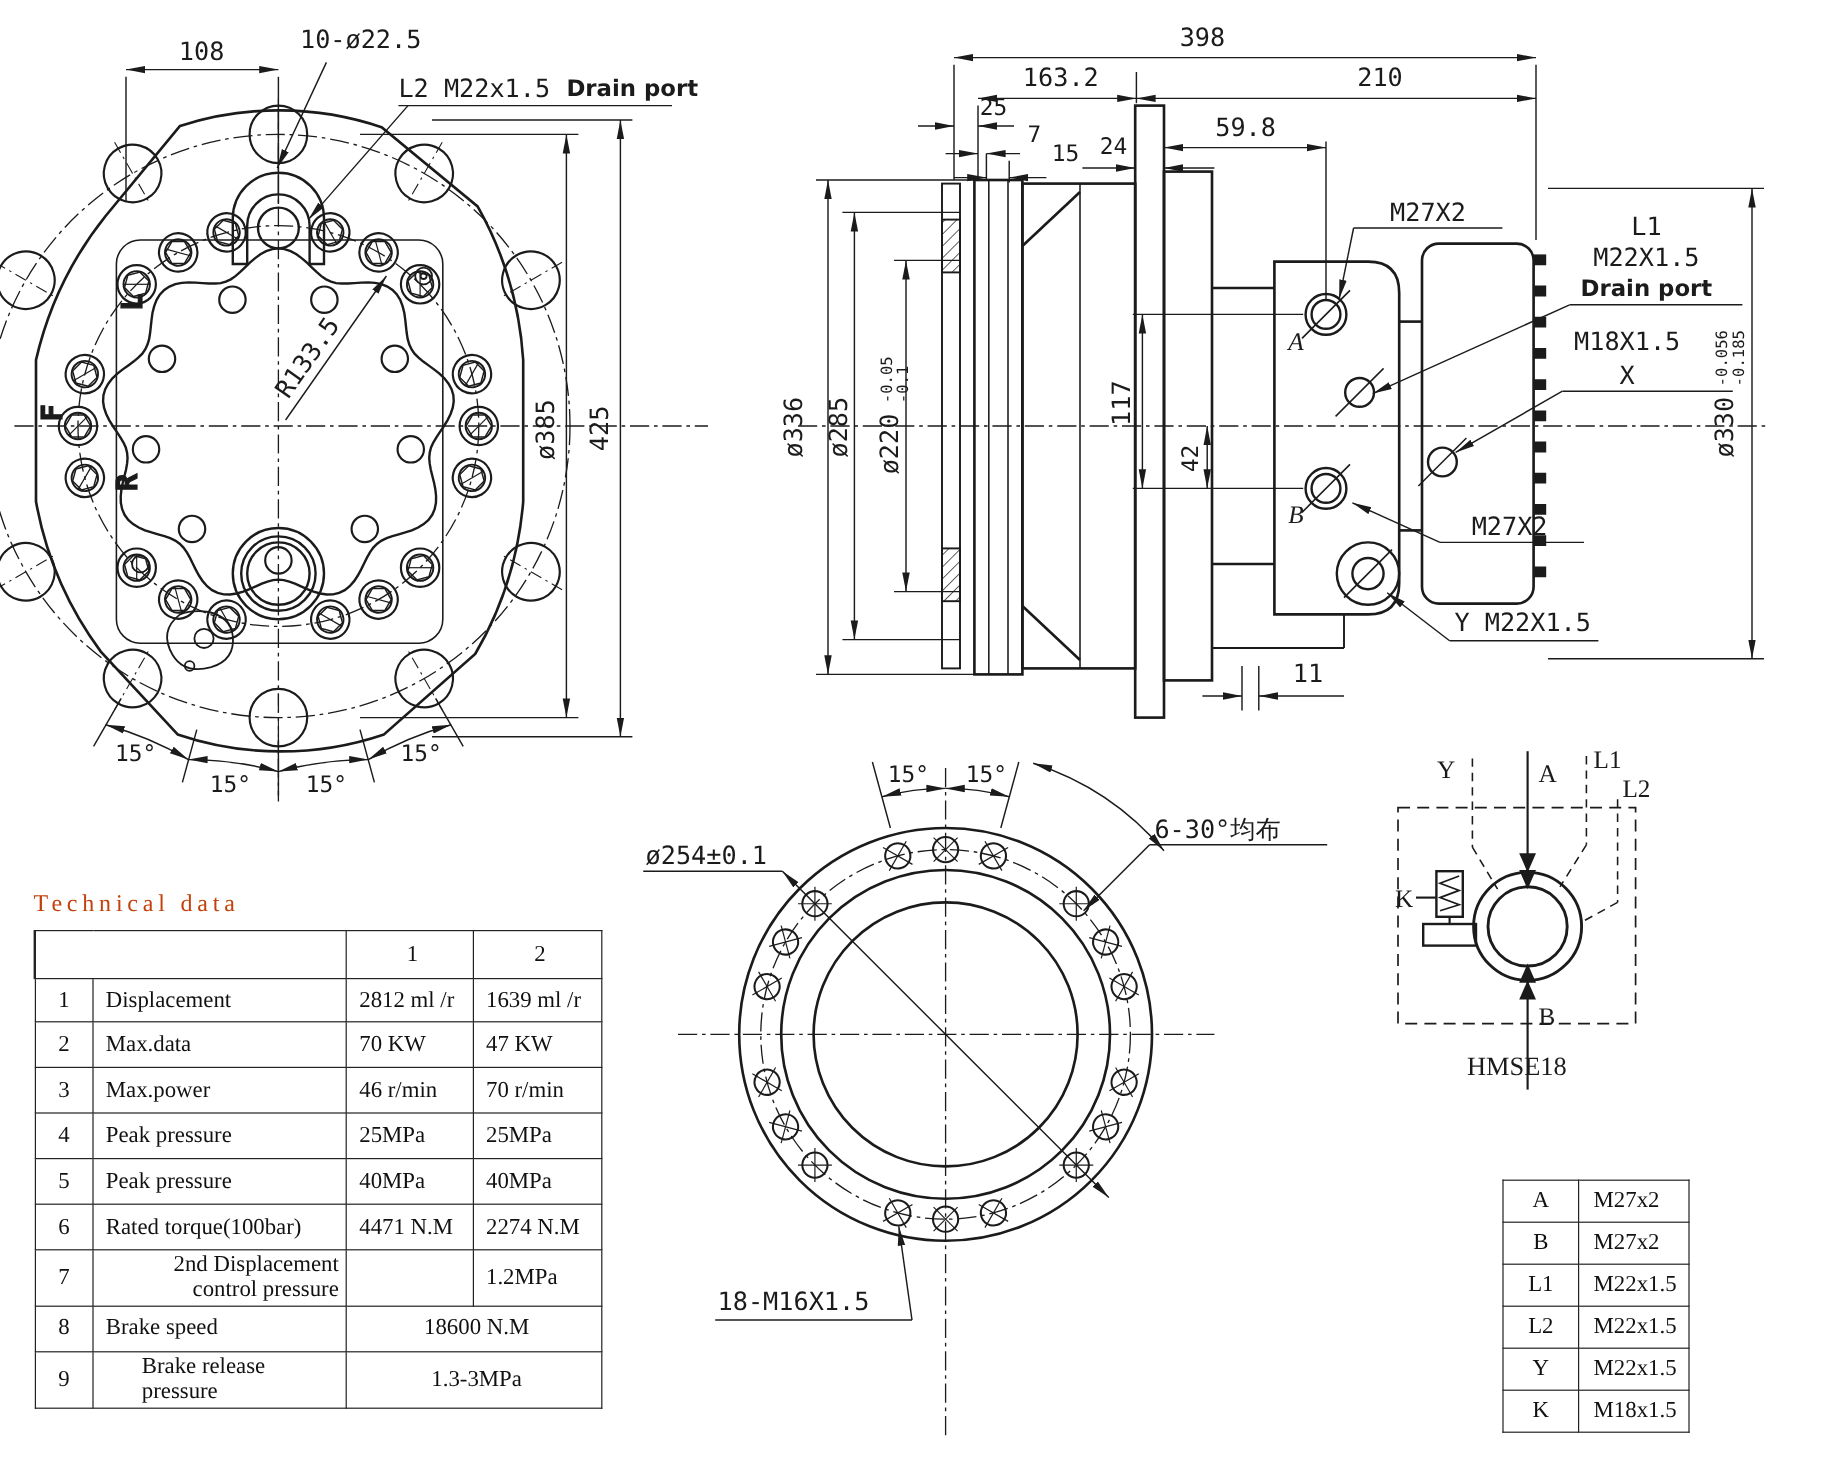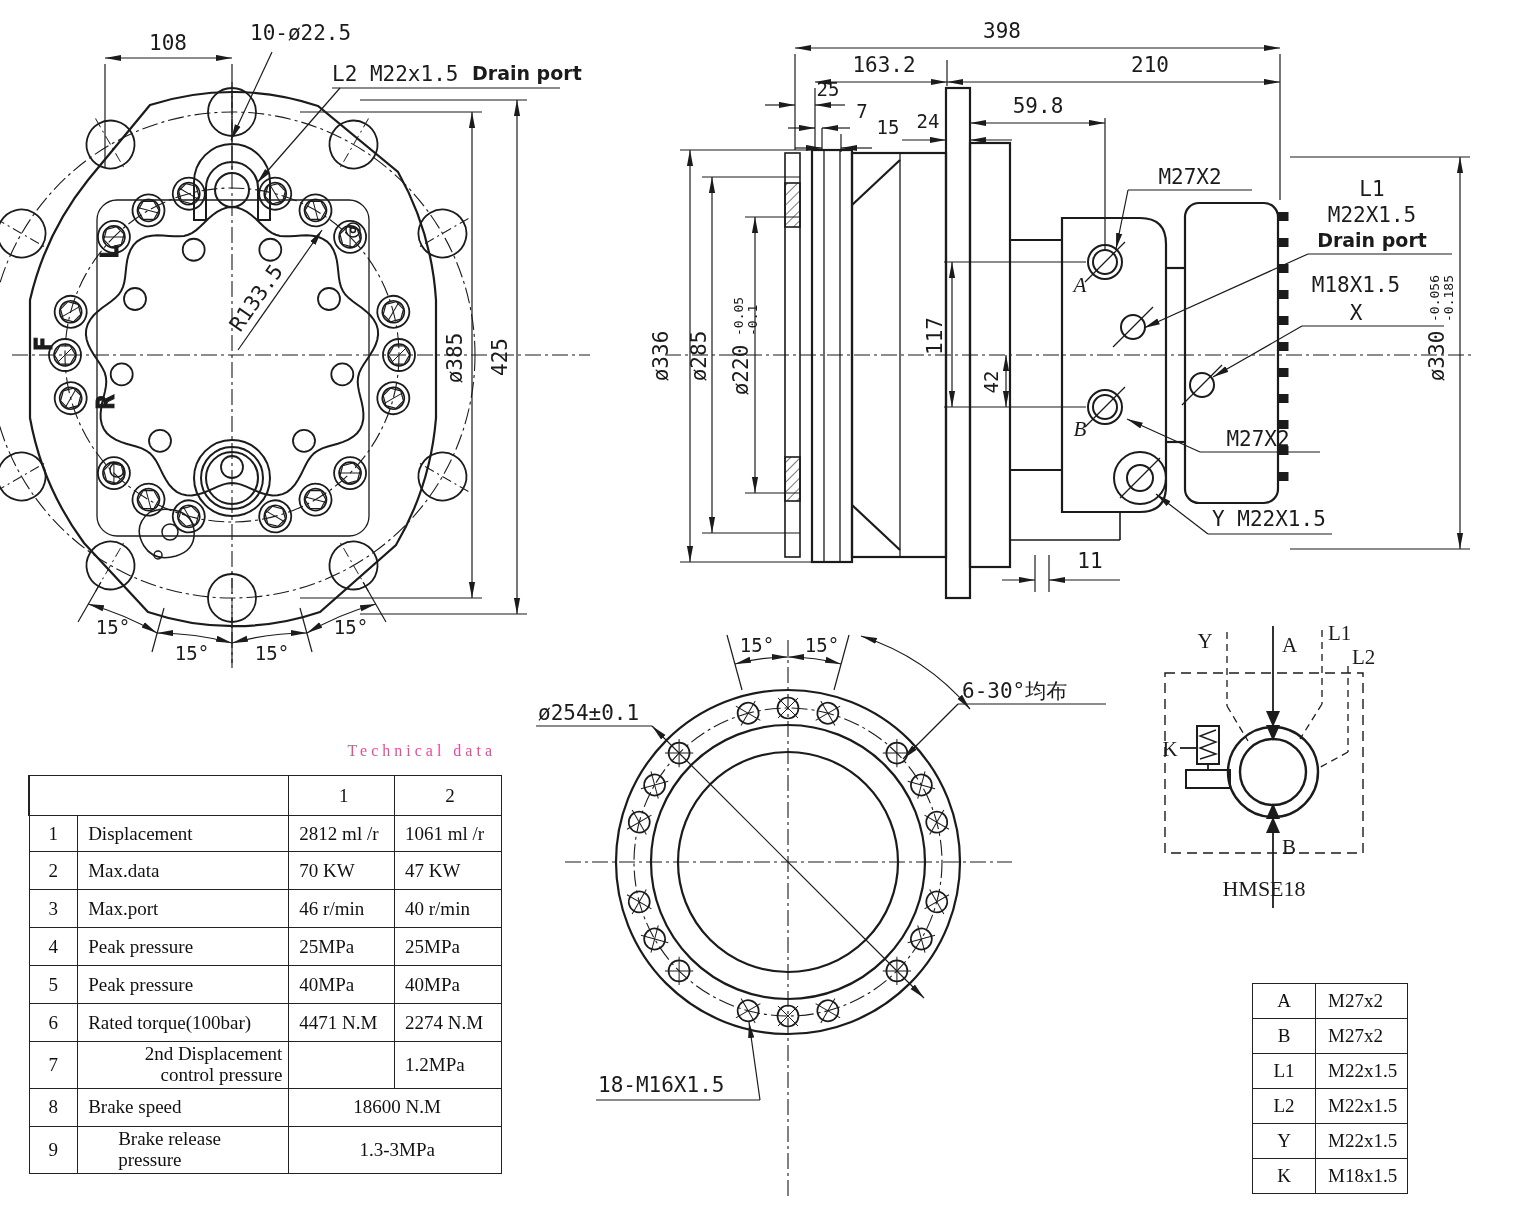--- a/index.html
+++ b/index.html
@@ -14,22 +14,22 @@
   .serif{font-family:"Liberation Serif", serif;}
   .castletter{font-size:24px;font-weight:bold;}
   
   .tbl{position:absolute;border-collapse:collapse;font-family:"Liberation Serif", serif;
        font-size:19px;color:#111;}
   .tbl td{border:1.6px solid #222;padding:2px 6px;vertical-align:middle;}
   .tbl .num{text-align:center;width:46px;}
   .tbl .name{width:196px;padding-left:10px;margin-left:44px;}
   .tbl .val{width:102px;padding-left:10px;}
   .tbl .ctr{text-align:center;}
-  #techTitle{position:absolute;left:28px;top:742px;width:468px;text-align:right;
-             font-family:"Liberation Serif", serif;font-size:16px;letter-spacing:4px;color:#ec4899;}
+  #techTitle{position:absolute;left:28px;top:742px;width:468px;text-align:left;
+             font-family:"Liberation Serif", serif;font-size:20px;letter-spacing:4px;color:#c2410c;}
   #portTable td{height:30px;}
 </style>
 </head>
 <body>
 
 <div id="sheet">
 
 <svg id="art" width="1524" height="1218" viewBox="0 0 1524 1218">
   <defs>
     <marker id="ma" markerUnits="userSpaceOnUse" markerWidth="17" markerHeight="8" refX="16" refY="3.5" orient="auto-start-reverse">
@@ -621,33 +621,33 @@
   <tbody>
         <tr style="height:40px;">
     <td colspan="2" style="border-left:2px solid #222;"></td>
     <td class="val ctr">1</td>
     <td class="val ctr">2</td>
   </tr>
   <tr style="height:36px;">
     <td class="num">1</td>
     <td class="name">Displacement</td>
     <td class="val">2812 ml /r</td>
-    <td class="val">1061 ml /r</td>
+    <td class="val">1639 ml /r</td>
   </tr>
   <tr style="height:38px;">
     <td class="num">2</td>
     <td class="name">Max.data</td>
     <td class="val">70 KW</td>
     <td class="val">47 KW</td>
   </tr>
   <tr style="height:38px;">
     <td class="num">3</td>
-    <td class="name">Max.port</td>
+    <td class="name">Max.power</td>
     <td class="val">46 r/min</td>
-    <td class="val">40 r/min</td>
+    <td class="val">70 r/min</td>
   </tr>
   <tr style="height:38px;">
     <td class="num">4</td>
     <td class="name">Peak pressure</td>
     <td class="val">25MPa</td>
     <td class="val">25MPa</td>
   </tr>
   <tr style="height:38px;">
     <td class="num">5</td>
     <td class="name">Peak pressure</td>

